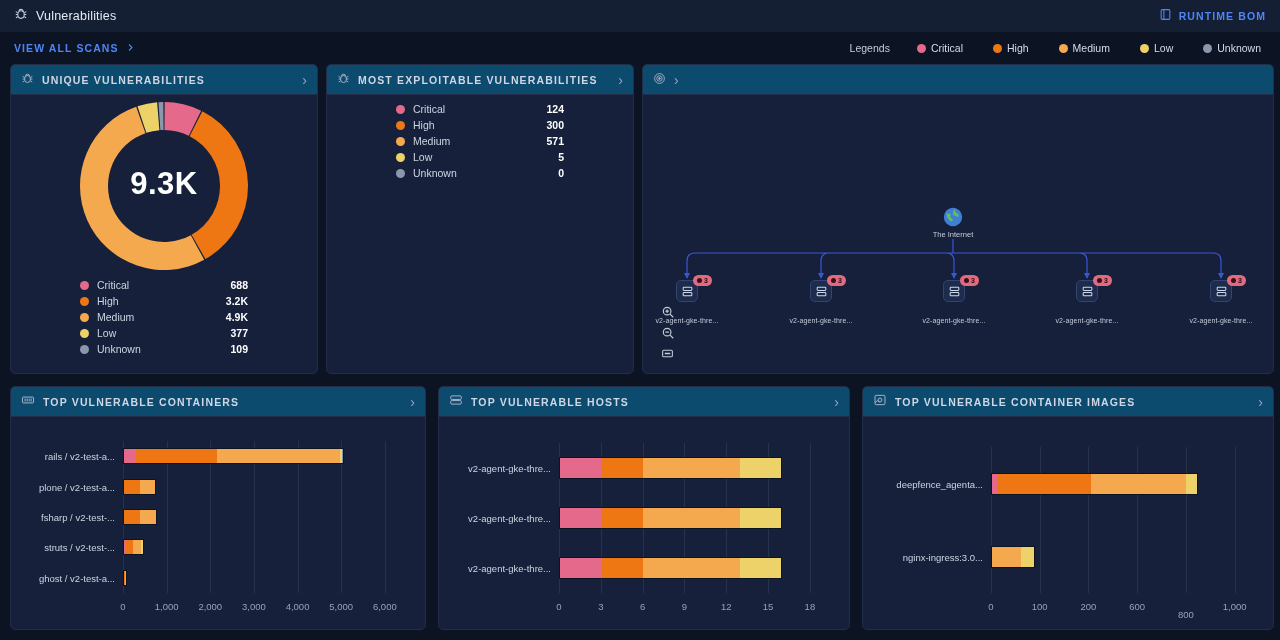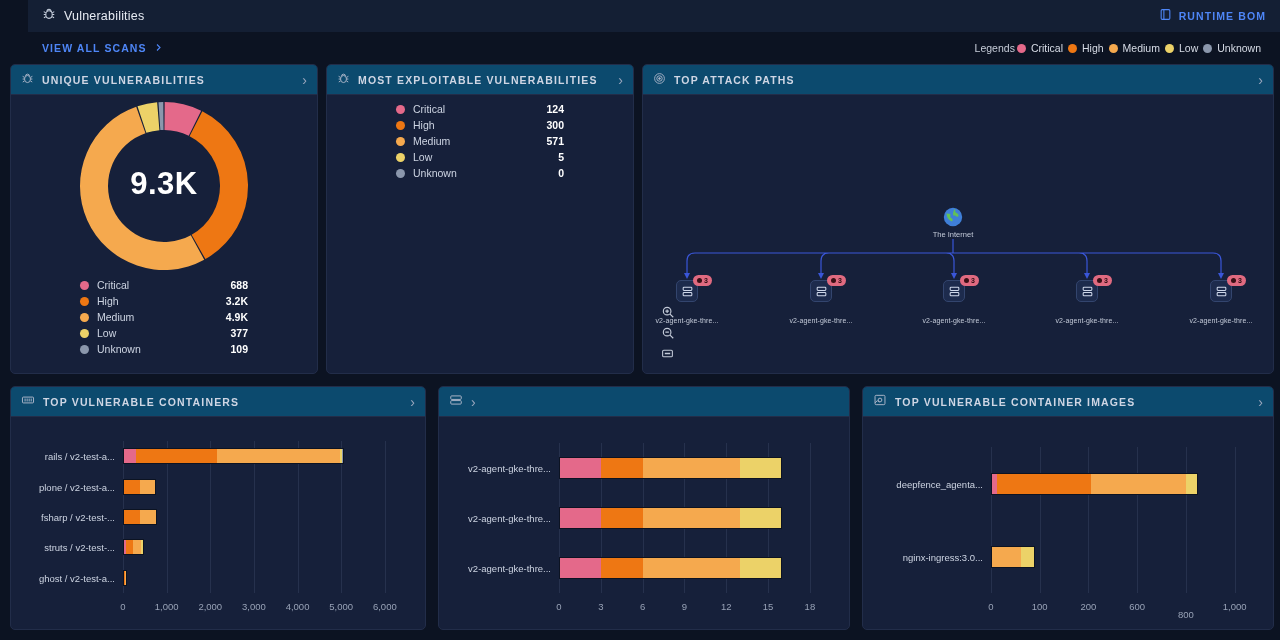--- a/index.html
+++ b/index.html
@@ -2,40 +2,40 @@
 <html><head>
 <meta charset="utf-8">
 <style>
   * { box-sizing: border-box; margin: 0; padding: 0; }
   html, body {
     width: 1280px; height: 640px;
     background: #0c1322;
     font-family: "Liberation Sans", sans-serif;
     overflow: hidden;
   }
-  .app { width: 1280px; height: 640px; position: relative; background: #0c1322; padding-left: 28px; }
+  .app { width: 1280px; height: 640px; position: relative; background: #0c1322; }
 
   
   .topbar {
     height: 32px; background: #141f34; display: flex; align-items: center;
     padding: 0 14px; justify-content: space-between;
   }
   .topbar-left { display: flex; align-items: center; gap: 8px; }
   .topbar-title { color: #e6eaf2; font-size: 12.5px; letter-spacing: .2px; }
   .topbar-right { display: flex; align-items: center; gap: 7px; }
   .runtime-bom { color: #4e86f7; font-size: 10.5px; font-weight: bold; letter-spacing: 1.1px; }
 
   
   .legbar {
     height: 32px; background: #0c1322; display: flex; align-items: center;
     padding: 0 14px; justify-content: space-between;
   }
   .viewall { color: #4e86f7; font-size: 10.5px; font-weight: bold; letter-spacing: 1.1px;
              display: flex; align-items: center; gap: 7px; }
-  .legends { display: flex; align-items: flex-start; gap: 0; }
+  .legends { display: flex; align-items: flex-start; gap: 25px; }
   .legends-label { color: #c6ccd8; font-size: 10.5px; margin-right: 2px; }
   .leg-item { display: flex; align-items: center; gap: 5px; margin-right: 5px; }
   .leg-dot { width: 9px; height: 9px; border-radius: 50%; display: inline-block; }
   .leg-text { color: #d7dce6; font-size: 10.5px; }
 
   
   .row1 { position: absolute; left: 10px; top: 64px; display: flex; gap: 8px; }
   .row2 { position: absolute; left: 10px; top: 386px; display: flex; gap: 12px; }
 
   .card {
@@ -277,21 +277,20 @@
 
     <div class="card attack-card">
       <div class="card-head">
         <span>
           <svg width="13" height="13" viewBox="0 0 24 24" fill="none" stroke="#aab4c7" stroke-width="1.7">
             <circle cx="12" cy="12" r="9"></circle>
             <circle cx="12" cy="12" r="5"></circle>
             <circle cx="12" cy="12" r="1.6" fill="#aab4c7"></circle>
           </svg>
         </span>
-        <span class="card-title">TOP ATTACK PATHS</span>
         <span class="chev">›</span>
       </div>
       <div class="card-body">
         <div class="graph" id="attack-graph">
           <svg width="630" height="278" id="graph-edges" style="position:absolute;inset:0">
               <path d="M310,144 L310,158 M310,158 L52,158 Q44,158 44,166 L44,182 M310,158 L186,158 Q178,158 178,166 L178,182 M310,158 L303,158 Q311,158 311,166 L311,182 M310,158 L436,158 Q444,158 444,166 L444,182 M310,158 L570,158 Q578,158 578,166 L578,182" stroke="#3a56d8" fill="none" stroke-width="1.2"></path>
               <path d="M41,178 L44,184 L47,178 Z" fill="#3a56d8"></path>
               <path d="M175,178 L178,184 L181,178 Z" fill="#3a56d8"></path>
               <path d="M308,178 L311,184 L314,178 Z" fill="#3a56d8"></path>
               <path d="M441,178 L444,184 L447,178 Z" fill="#3a56d8"></path>
@@ -448,20 +447,21 @@
 
     <div class="card bar-card bc-hosts">
       <div class="card-head">
         <span>
           <svg width="14" height="14" viewBox="0 0 24 24" fill="none" stroke="#aab4c7" stroke-width="1.7">
             <rect x="3" y="5" width="18" height="6" rx="1.5"></rect>
             <rect x="3" y="13" width="18" height="6" rx="1.5"></rect>
             <path d="M6.5 8h.01M6.5 16h.01"></path>
           </svg>
         </span>
+        <span class="card-title">TOP VULNERABLE HOSTS</span>
         <span class="chev">›</span>
       </div>
       <div class="card-body">
         <div class="barchart" id="chart-hosts">
             <div class="gridline" style="left: 120px; top: 26px; height: 150px;"></div>
             <div class="xlabel" style="left: 120px; top: 184px;">0</div>
             <div class="gridline" style="left: 161.818px; top: 26px; height: 150px;"></div>
             <div class="xlabel" style="left: 161.818px; top: 184px;">3</div>
             <div class="gridline" style="left: 203.636px; top: 26px; height: 150px;"></div>
             <div class="xlabel" style="left: 203.636px; top: 184px;">6</div>

